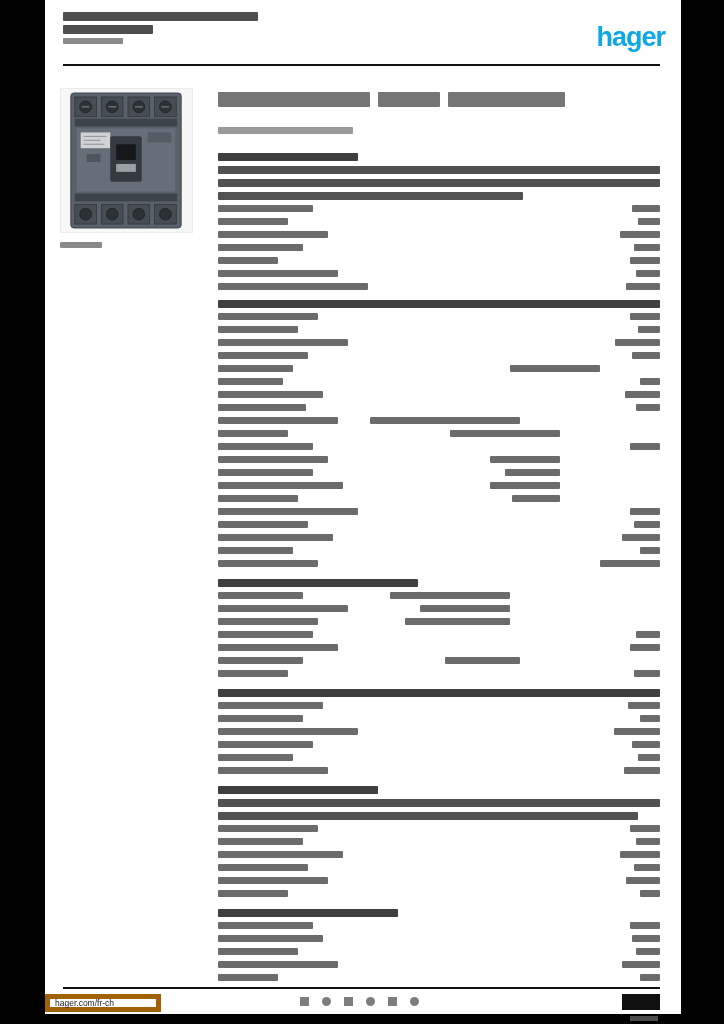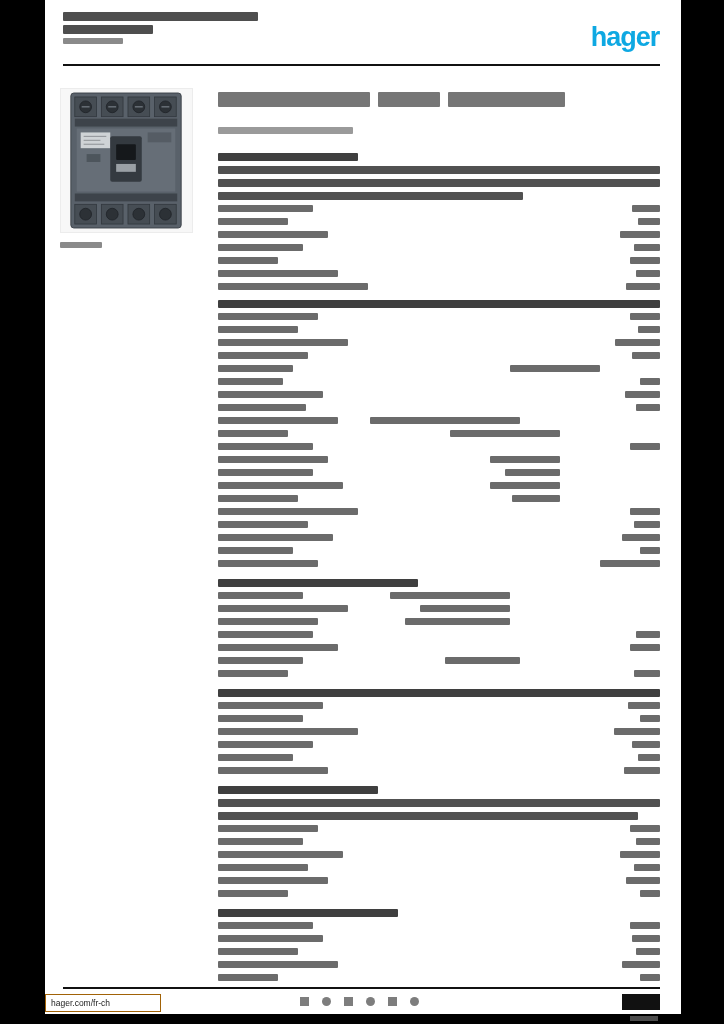--- a/index.html
+++ b/index.html
@@ -6,36 +6,36 @@
   body{
     width:724px;height:1024px;position:relative;background:#000;
     font-family:"Liberation Sans", sans-serif;overflow:hidden;
   }
   .page{position:absolute;left:45px;top:0;width:636px;height:1014px;background:#ffffff;}
   .bar{border-radius:1px;flex:0 0 auto;}
   
   .doc-header{position:absolute;left:18px;top:12px;display:flex;flex-direction:column;}
   .doc-header .bar{margin-bottom:4px;}
   .header-rule{position:absolute;left:18px;top:64px;width:597px;height:2px;background:#111;}
-  .logo{position:absolute;left:540px;top:20px;width:80px;height:34px;display:flex;align-items:center;justify-content:center;}
+  .logo{position:absolute;left:540px;top:20px;width:80px;height:34px;display:flex;align-items:center;justify-content:flex-end;}
   .logo span{font-size:27px;font-weight:bold;letter-spacing:-1px;}
   
   .photo{position:absolute;left:15px;top:88px;width:133px;height:145px;background:#f7f7f7;border:1px solid #ececec;box-sizing:border-box;}
   .photo svg{display:block;width:100%;height:100%;}
   .photo-ref{position:absolute;left:15px;top:242px;width:42px;height:6px;background:#8a8a8a;border-radius:1px;}
   
   .main-title{position:absolute;left:173px;top:92px;display:flex;gap:8px;}
   .subtitle-bar{position:absolute;left:173px;top:127px;width:135px;height:7px;background:#9a9a9a;border-radius:1px;}
   
   .spec-rows{position:absolute;left:173px;top:150px;width:442px;}
   .row{display:flex;align-items:center;height:13px;}
   .row .spacer{margin-left:auto;}
   
   .footer-rule{position:absolute;left:18px;top:987px;width:597px;height:2px;background:#111;}
-  .web-box{position:absolute;left:0px;top:994px;width:116px;height:18px;background:#fff;border:1px solid #a16207;
+  .web-box{position:absolute;left:0px;top:994px;width:116px;height:18px;background:#fff;border:5px solid #a16207;
     box-sizing:border-box;display:flex;align-items:center;padding-left:5px;}
   .web-box span{font-size:8.5px;color:#222;}
   .footer-marks{position:absolute;left:255px;top:997px;display:flex;gap:13px;align-items:center;}
   .footer-marks .mark{width:9px;height:9px;background:#7d7d7d;}
   .footer-marks .mark.round{border-radius:50%;}
   .page-block{position:absolute;left:577px;top:994px;width:38px;height:16px;background:#111;}
   .bottom-indicator{position:absolute;left:630px;top:1016px;width:28px;height:5px;background:#4c4c4c;}
 </style>
 </head>
 <body>

